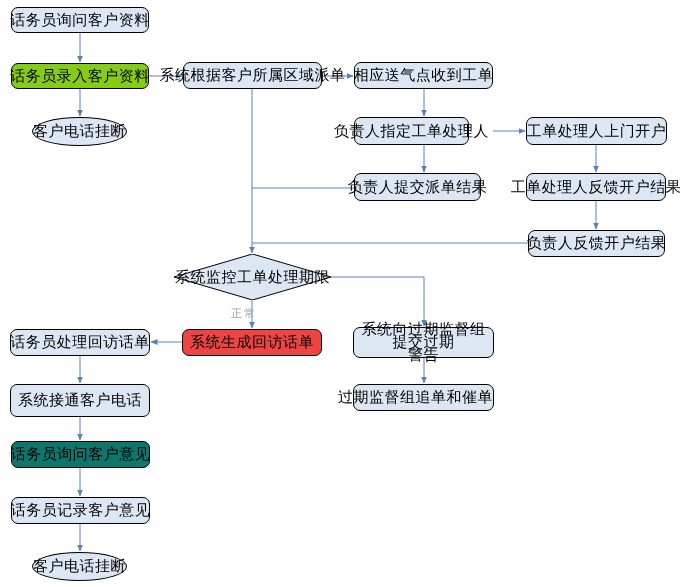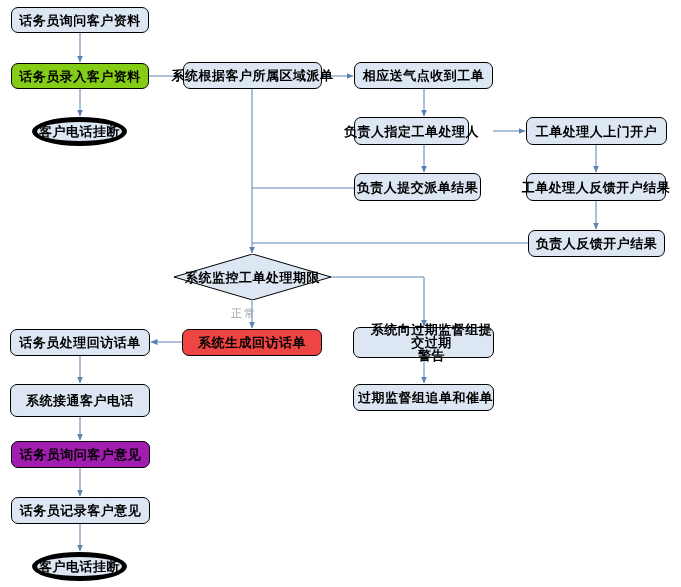--- a/index.html
+++ b/index.html
@@ -6,26 +6,26 @@
   #canvas{
     position:relative;width:681px;height:587px;background:#ffffff;
     font-family:"DejaVu Sans",sans-serif;overflow:hidden;
   }
   #edge-layer{position:absolute;left:0;top:0;width:681px;height:587px;}
   .node{
     position:absolute;display:flex;align-items:center;justify-content:center;
     box-sizing:border-box;text-align:center;
   }
   .rect{border:1px solid #000000;border-radius:7px;}
-  .ellipse{border:5px solid #000000;border-radius:50%;}
+  .ellipse{border:1px solid #000000;border-radius:50%;}
   .diamond{border:none;background:transparent !important;}
   .diamond svg{position:absolute;left:0;top:0;}
   .label{
-    position:relative;z-index:1;color:#000000;font-weight:bold;
-    font-size:13px;line-height:13px;letter-spacing:0.5px;
+    position:relative;z-index:1;color:#000000;font-weight:normal;
+    font-size:15px;line-height:13px;letter-spacing:0.5px;
   }
   .edge-label{
     position:absolute;font-size:11px;font-weight:normal;letter-spacing:2px;z-index:2;
   }
 </style>
 </head>
 <body>
 
 <div id="canvas" style="background: rgb(255, 255, 255);">
   <svg id="edge-layer" width="681" height="587" viewBox="0 0 681 587">
@@ -90,31 +90,31 @@
         <polygon points="78.5,0 157,23 78.5,46 0,23" fill="#dde7f3" stroke="#000000" stroke-width="1"></polygon>
       </svg>
       <span class="label" style="color: rgb(0, 0, 0); white-space: nowrap;">系统监控工单处理期限</span>
     </div>
     <div class="node rect" style="left: 10px; top: 329px; width: 140px; height: 27px; background: rgb(221, 231, 243); border-color: rgb(0, 0, 0);">
       <span class="label" style="color: rgb(0, 0, 0); white-space: nowrap;">话务员处理回访话单</span>
     </div>
     <div class="node rect" style="left: 182px; top: 329px; width: 140px; height: 27px; background: #ef4444; border-color: rgb(0, 0, 0);">
       <span class="label" style="color: rgb(0, 0, 0); white-space: nowrap;">系统生成回访话单</span>
     </div>
-    <div class="node rect" style="left: 353px; top: 327px; width: 141px; height: 31px; background: rgb(221, 231, 243); border-color: rgb(0, 0, 0); padding-left: 16px;">
+    <div class="node rect" style="left: 353px; top: 327px; width: 141px; height: 31px; background: rgb(221, 231, 243); border-color: rgb(0, 0, 0);">
       <span class="label" style="color: rgb(0, 0, 0); white-space: pre-line;">系统向过期监督组提交过期
 警告</span>
     </div>
     <div class="node rect" style="left: 10px; top: 384px; width: 140px; height: 33px; background: rgb(221, 231, 243); border-color: rgb(0, 0, 0);">
       <span class="label" style="color: rgb(0, 0, 0); white-space: nowrap;">系统接通客户电话</span>
     </div>
     <div class="node rect" style="left: 353px; top: 384px; width: 141px; height: 27px; background: rgb(221, 231, 243); border-color: rgb(0, 0, 0); justify-content: flex-end;">
       <span class="label" style="color: rgb(0, 0, 0); white-space: nowrap;">过期监督组追单和催单</span>
     </div>
-    <div class="node rect" style="left: 11px; top: 441px; width: 139px; height: 27px; background: #a21caf; border-color: rgb(0, 0, 0);">
+    <div class="node rect" style="left: 11px; top: 441px; width: 139px; height: 27px; background: #0f766e; border-color: rgb(0, 0, 0);">
       <span class="label" style="color: rgb(0, 0, 0); white-space: nowrap;">话务员询问客户意见</span>
     </div>
     <div class="node rect" style="left: 11px; top: 497px; width: 139px; height: 27px; background: rgb(221, 231, 243); border-color: rgb(0, 0, 0);">
       <span class="label" style="color: rgb(0, 0, 0); white-space: nowrap; text-align: right;">话务员记录客户意见</span>
     </div>
     <div class="node ellipse" style="left: 32px; top: 552px; width: 95px; height: 29px; background: rgb(221, 231, 243); border-color: rgb(0, 0, 0);">
       <span class="label" style="color: rgb(0, 0, 0); white-space: nowrap;">客户电话挂断</span>
     </div>
     <span class="edge-label" style="left: 231px; top: 306px; color: rgb(160, 160, 160);">正常</span>
   </div>

